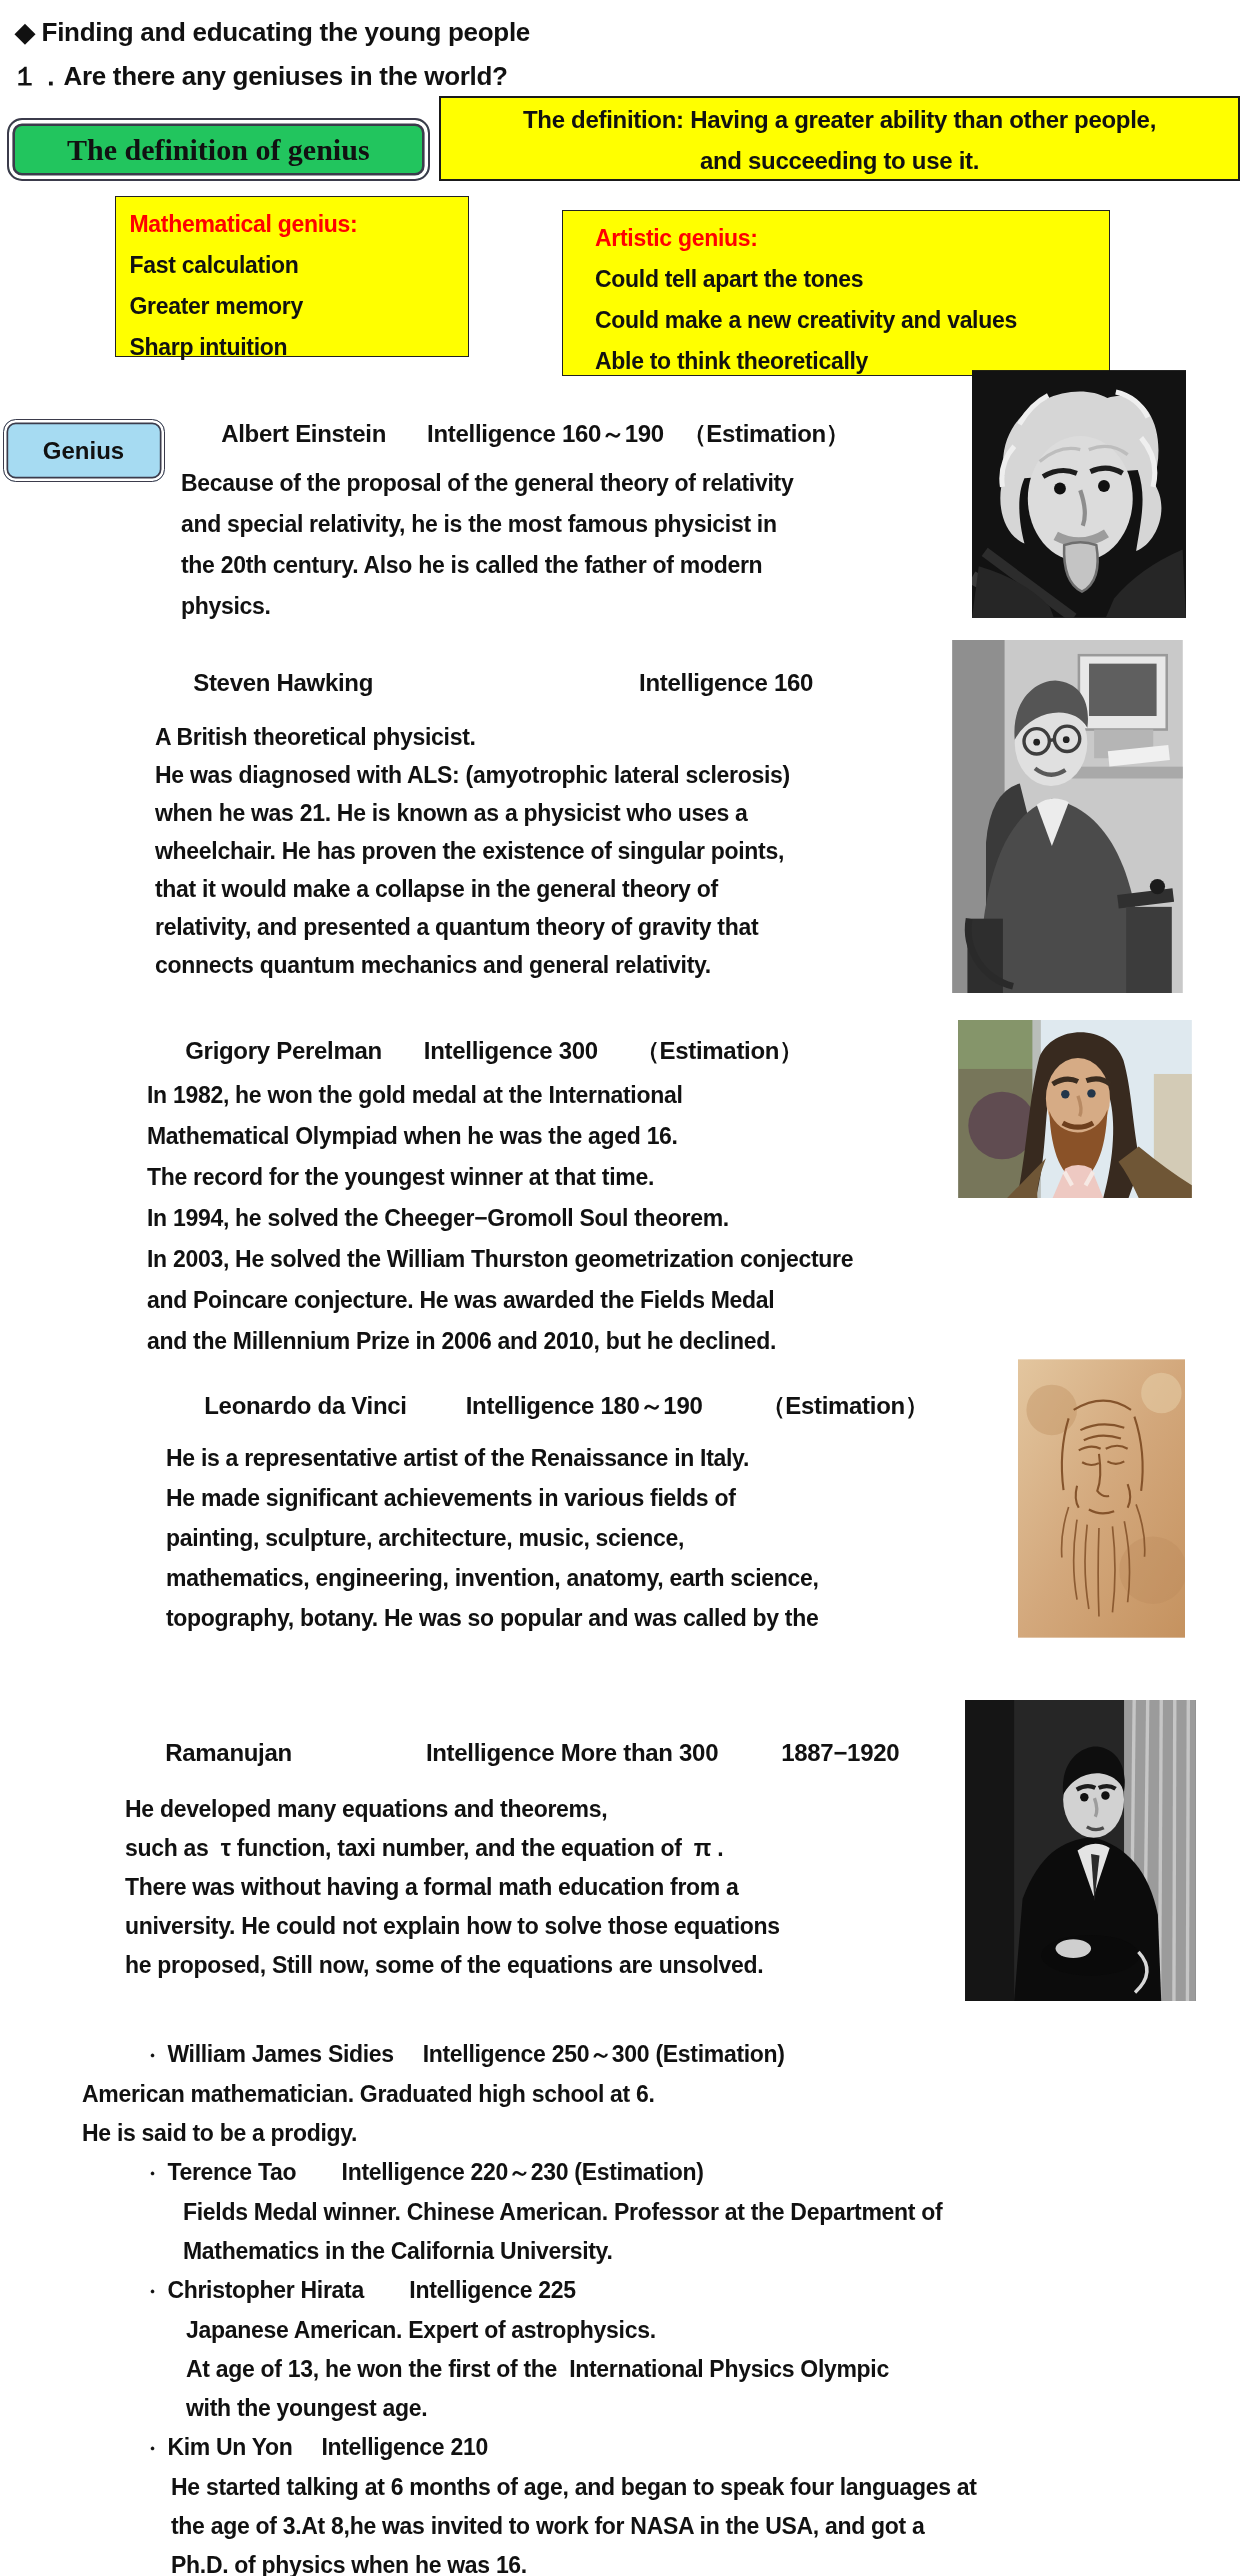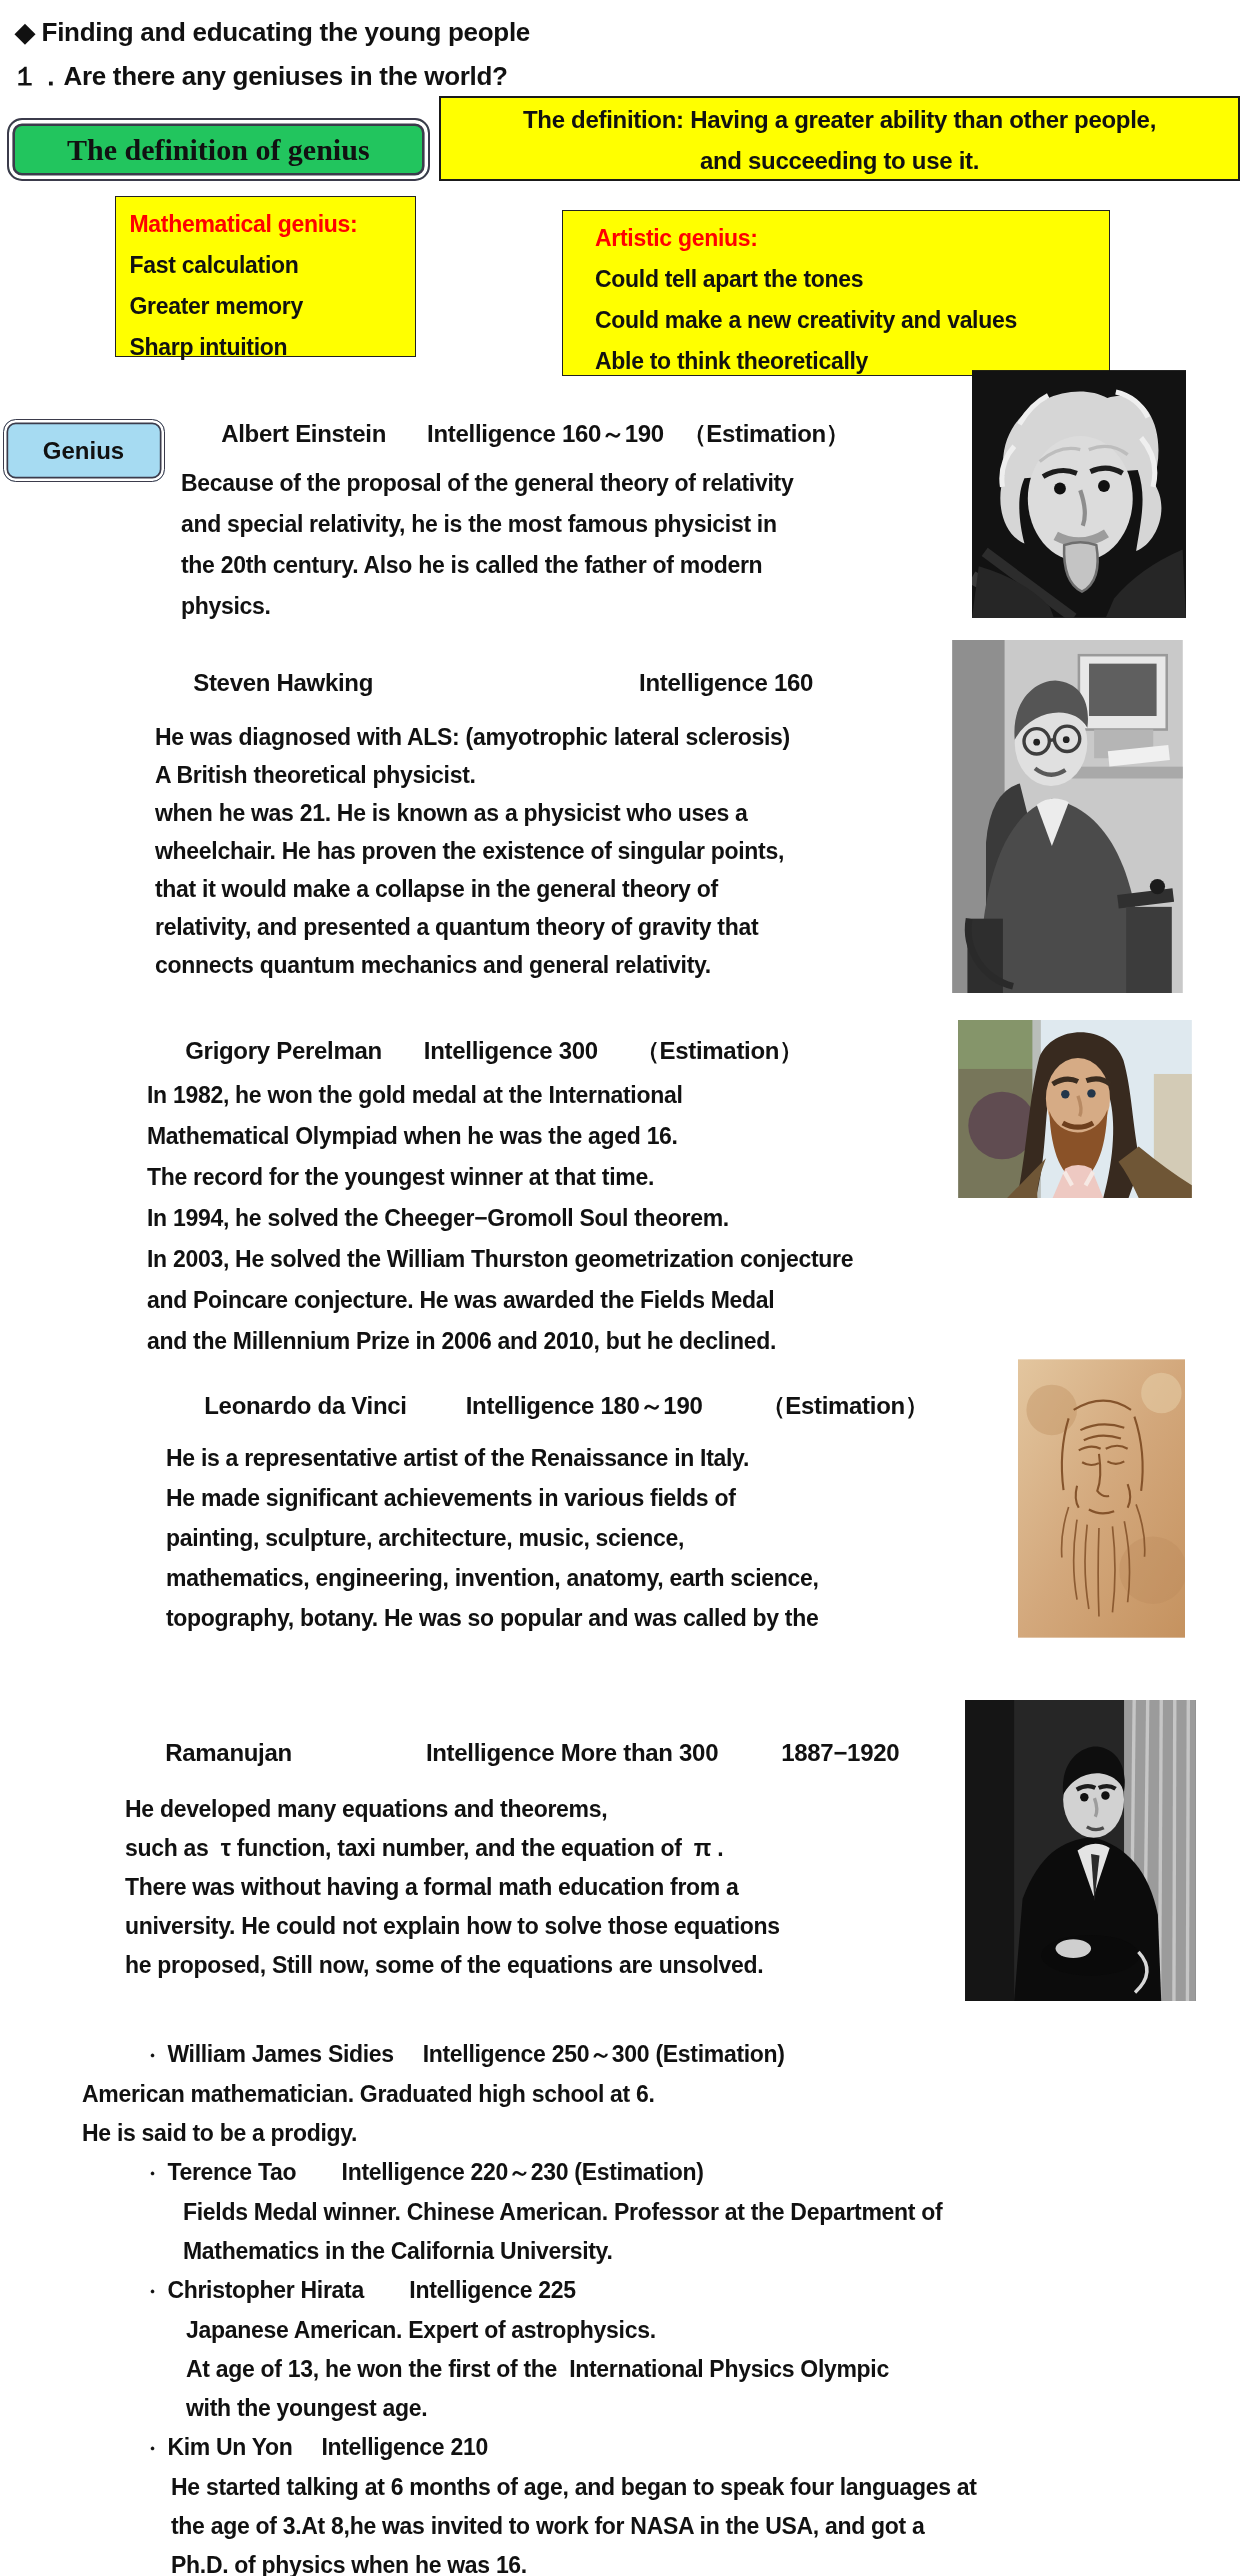--- a/index.html
+++ b/index.html
@@ -17,21 +17,21 @@
      box-shadow:inset 0 0 0 3.4px #ffffff,inset 0 0 0 6px #3b3b4b;
      display:flex;align-items:center;justify-content:center;
      font-family:"Liberation Serif",serif;font-size:30px;font-weight:700;}
   #def-box{left:439px;top:96px;width:801px;height:85px;background:#ffff00;
      border:2.5px solid #1a1a1a;text-align:center;font-size:24px;line-height:41px;padding-top:0.8px;
      letter-spacing:-0.3px;box-sizing:border-box;}
 
   
   .type-box{background:#ffff00;border:1.7px solid #222;font-size:23px;line-height:41px;
      letter-spacing:-0.3px;box-sizing:border-box;}
-  #math-box{left:115px;top:196px;width:301px;height:161px;padding:6.8px 0 0 13.5px;}
+  #math-box{left:115px;top:196px;width:354px;height:161px;padding:6.8px 0 0 13.5px;}
   #art-box{left:562px;top:194px;width:548px;height:166px;padding:6.8px 0 0 32px;margin-top:16px;}
   .type-heading{color:#ff0000;}
 
   
   #genius-label{left:2.5px;top:419px;width:160px;height:61px;background:#a6dbf2;
      border:1.7px solid #3b3b4b;border-radius:12.7px;
      box-shadow:inset 0 0 0 2.5px #ffffff,inset 0 0 0 4.2px #3b3b4b;
      display:flex;align-items:center;justify-content:center;font-size:24px;}
 
   
@@ -133,22 +133,22 @@
         <path d="M253,293 L249,212 Q198,234 168,270 L158,293 Z" fill="#262626"></path>
       </svg>
     </div>
   </section>
 
   <section id="p1">
     <div class="heading">
       <span>Steven Hawking</span><span class="g1">Intelligence 160</span>
     </div>
     <div class="para">
+      <div>A British theoretical physicist.</div>
       <div>He was diagnosed with ALS: (amyotrophic lateral sclerosis)</div>
-      <div>A British theoretical physicist.</div>
       <div>when he was 21. He is known as a physicist who uses a</div>
       <div>wheelchair. He has proven the existence of singular points,</div>
       <div>that it would make a collapse in the general theory of</div>
       <div>relativity, and presented a quantum theory of gravity that</div>
       <div>connects quantum mechanics and general relativity.</div>
     </div>
     <div class="photo">
       <svg viewBox="0 0 273 418" xmlns="http://www.w3.org/2000/svg">
         <rect width="273" height="418" fill="#c9c9c9"></rect>
         <rect x="0" y="0" width="62" height="418" fill="#8f8f8f"></rect>

